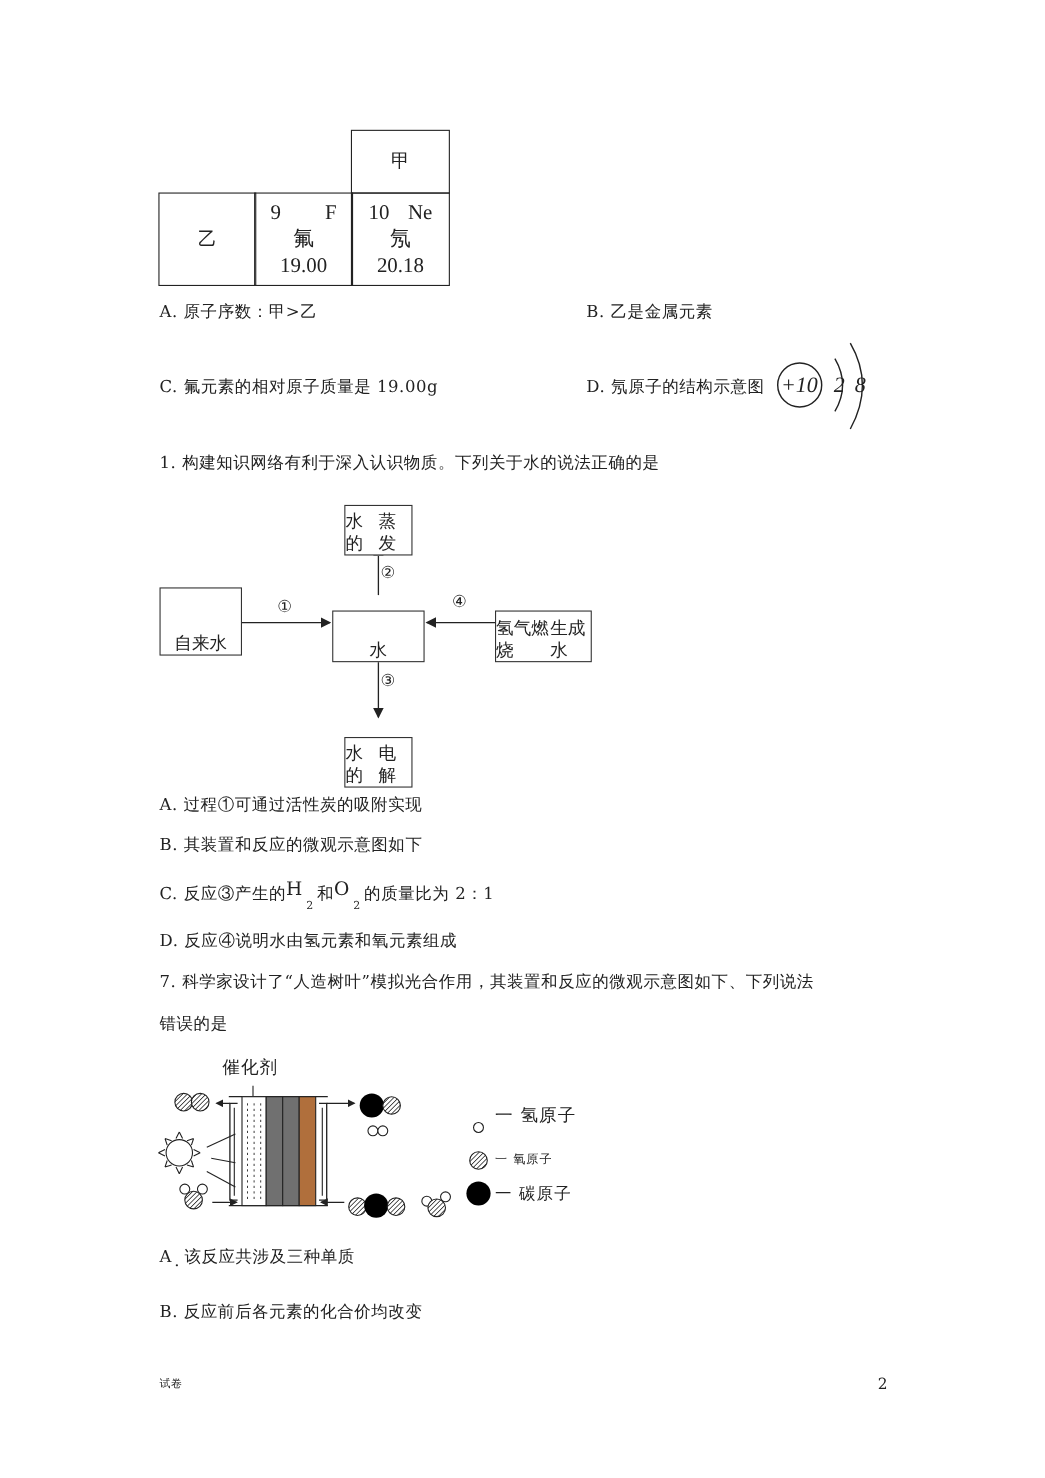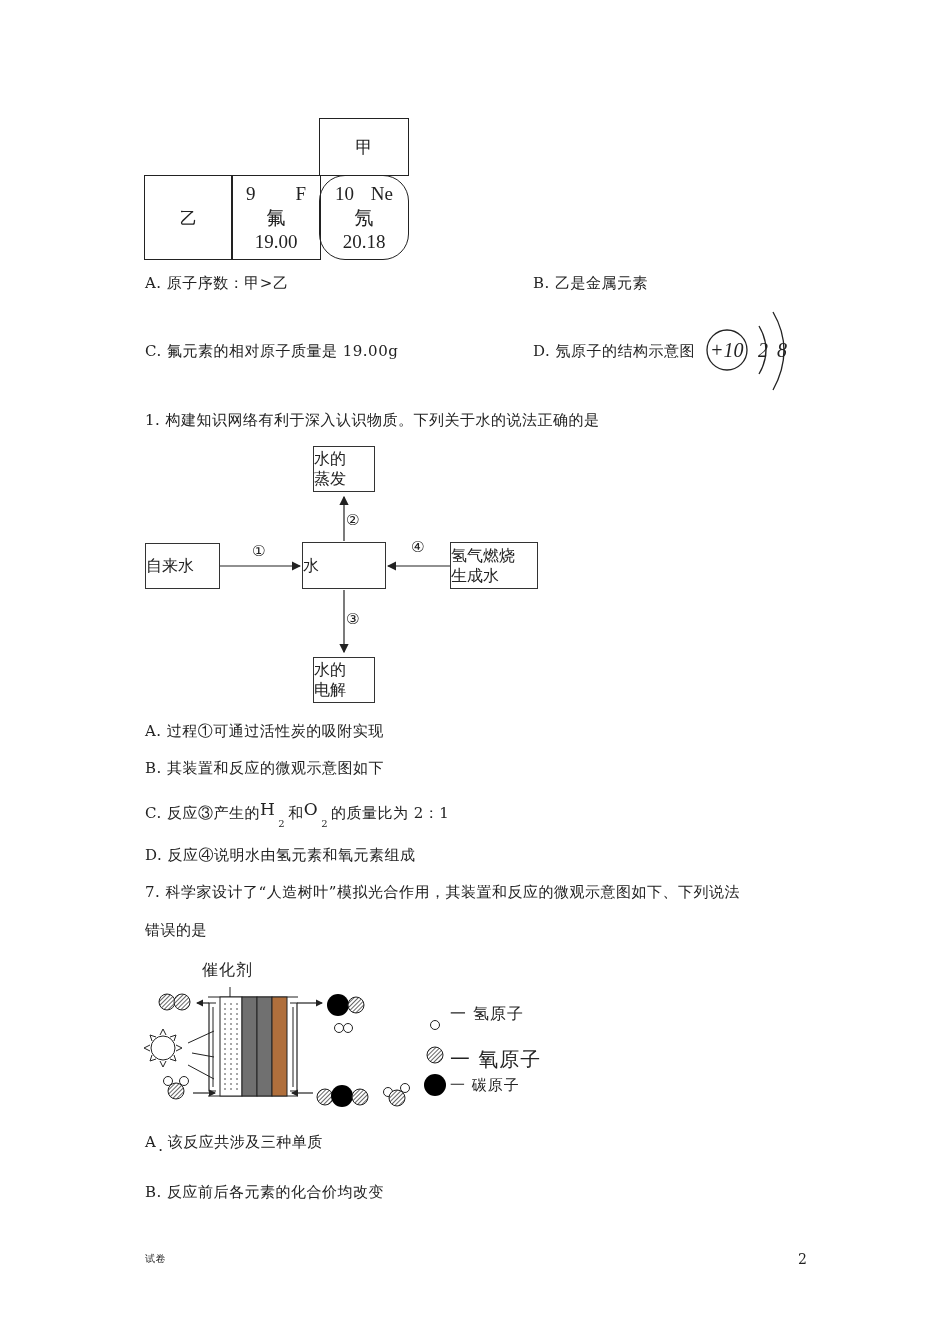--- a/index.html
+++ b/index.html
@@ -11,43 +11,43 @@
   .serif-num { font-family: "Liberation Serif", "DejaVu Serif", serif; }
 
   
   .pt-cell { position: absolute; border: 1.5px solid #222; box-sizing: border-box;
              display: flex; flex-direction: column; align-items: center; justify-content: center;
              font-family: "Liberation Serif", "DejaVu Serif", serif; font-size: 19px; line-height: 24px; color:#222; }
   .pt-cell .row { display: flex; justify-content: space-between; width: 60px; }
 
   
   .fbox { position: absolute; border: 1.2px solid #333; box-sizing: border-box; background:#fff;
-          display: flex; flex-direction: column; align-items: flex-start; justify-content: center;
-          font-family: "DejaVu Sans", "Liberation Sans", sans-serif; font-size: 16px; line-height: 20px; color:#222; }
+          display: flex; flex-direction: row; align-items: flex-end; justify-content: center;
+          font-family: "DejaVu Sans", "Liberation Sans", sans-serif; font-size: 16px; line-height: 20px; color:#222;margin-top:13px; }
   .circled { position: absolute; font-family: "DejaVu Sans", sans-serif; font-size: 15px; color:#222; }
 </style>
 </head>
 <body>
 
 <div>
   <div class="pt-cell" style="left:319px;top:118px;width:90px;height:58px;">
     <span class="sans" style="font-size:17px">甲</span>
   </div>
   <div class="pt-cell" style="left:144px;top:175px;width:89px;height:85px;">
     <span class="sans" style="font-size:17px">乙</span>
   </div>
   <div class="pt-cell" style="left:231px;top:175px;width:90px;height:85px;">
     <div class="row">
       <span>9</span>
       <span>F</span>
     </div>
     <span>氟</span>
     <span>19.00</span>
   </div>
-  <div class="pt-cell" style="left:319px;top:175px;width:90px;height:85px;border-radius:26px;">
+  <div class="pt-cell" style="left:319px;top:175px;width:90px;height:85px;">
     <div class="row" style="width:58px">
       <span>10</span>
       <span>Ne</span>
     </div>
     <span>氖</span>
     <span>20.18</span>
   </div>
 </div>
 
 <div class="abs txt" style="left:145px;top:274px">A. 原子序数：甲&gt;乙</div>
@@ -74,21 +74,21 @@
       <marker id="ah" markerWidth="8" markerHeight="8" refX="7" refY="4" orient="auto">
         <path d="M0,0 L8,4 L0,8 z" fill="#222"></path>
       </marker>
     </defs>
     <line x1="79" y1="126" x2="160" y2="126" stroke="#222" stroke-width="1.2" marker-end="url(#ah)"></line>
     <line x1="312" y1="126" x2="248" y2="126" stroke="#222" stroke-width="1.2" marker-end="url(#ah)"></line>
     <line x1="204" y1="101" x2="204" y2="57" stroke="#222" stroke-width="1.2" marker-end="url(#ah)"></line>
     <line x1="204" y1="150" x2="204" y2="212" stroke="#222" stroke-width="1.2" marker-end="url(#ah)"></line>
   </svg>
 
-  <div class="fbox" style="left:145px;top:543px;width:75px;height:46px">
+  <div class="fbox" style="left:145px;top:521px;width:75px;height:62px">
     <span>自来水</span>
   </div>
   <div class="fbox" style="left:302px;top:542px;width:84px;height:47px">
     <span>水</span>
   </div>
   <div class="fbox" style="left:313px;top:446px;width:62px;height:46px">
     <span>水的</span>
     <span>蒸发</span>
   </div>
   <div class="fbox" style="left:450px;top:542px;width:88px;height:47px">
@@ -193,21 +193,21 @@
 
     <circle cx="258" cy="117" r="4.5" fill="#fff" stroke="#222" stroke-width="1"></circle>
     <circle cx="275" cy="113" r="4.5" fill="#fff" stroke="#222" stroke-width="1"></circle>
     <circle cx="267" cy="123" r="8" fill="url(#hatch)" stroke="#222" stroke-width="1"></circle>
 
     <circle cx="305" cy="50" r="4.5" fill="#fff" stroke="#222" stroke-width="1"></circle>
     <circle cx="305" cy="80" r="8" fill="url(#hatch)" stroke="#222" stroke-width="1"></circle>
     <circle cx="305" cy="110" r="11" fill="#000"></circle>
   </svg>
   <span class="abs sans" style="left:450px;top:1004px;font-size:16px;letter-spacing:1px">一 氢原子</span>
-  <span class="abs sans" style="left:450px;top:1046px;font-size:20px;letter-spacing:1px">一 氧原子</span>
+  <span class="abs sans" style="left:450px;top:1046px;font-size:11px;letter-spacing:1px">一 氧原子</span>
   <span class="abs sans" style="left:450px;top:1076px;font-size:15px;letter-spacing:1px">一 碳原子</span>
 </div>
 
 <div class="abs txt" style="left:145px;top:1133px">
   <span>A</span><span style="position:relative;top:8px;font-size:15px;margin:0 4px 0 2px">·</span><span>该反应共涉及三种单质</span>
 </div>
 <div class="abs txt" style="left:145px;top:1183px">B. 反应前后各元素的化合价均改变</div>
 
 <div class="abs txt" style="left:145px;top:1250px;font-size:10px">试卷</div>
 <div class="abs txt" style="left:798px;top:1250px;font-size:14px">2</div>

